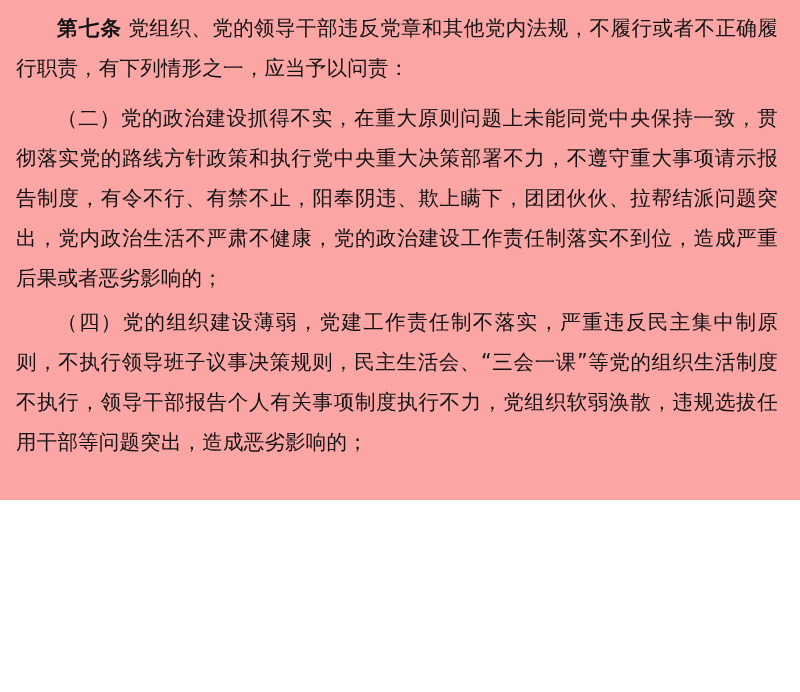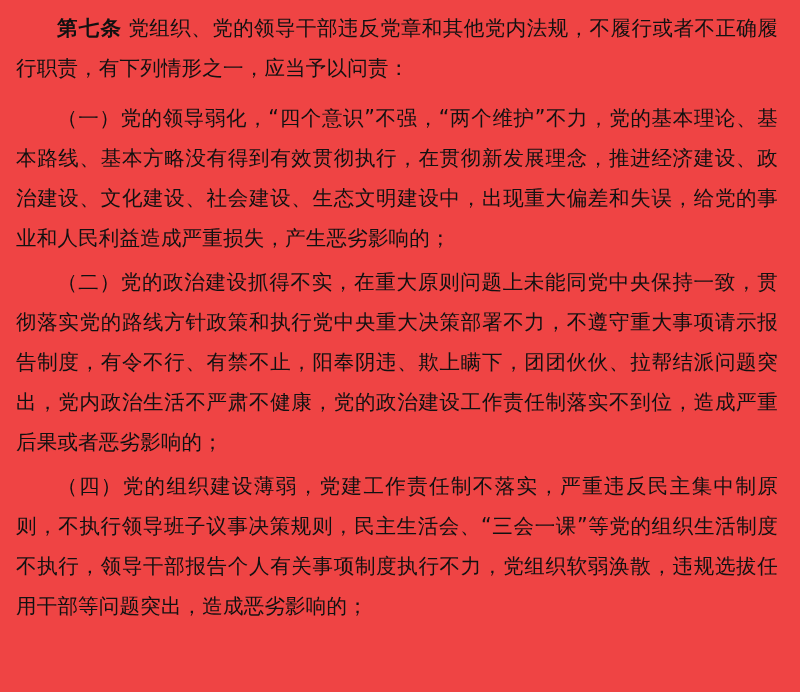--- a/index.html
+++ b/index.html
@@ -10,22 +10,22 @@
     width: 800px;
     height: 692px;
     background: #ffffff;
     font-family: "DejaVu Sans", "Liberation Sans", sans-serif;
     color: #1a1a1a;
     overflow: hidden;
   }
   #page {
     position: relative;
     width: 800px;
-    height: 692px;
-    background: #ef4444;
+    height: 500px;
+    background: #fca5a5;
     padding: 0;
     box-sizing: border-box;
   }
   .doc-body {
     padding: 8px 22px 0 16px;
   }
   .para {
     margin: 0 0 4px 0;
     font-size: 20.5px;
     line-height: 40px;
@@ -48,21 +48,20 @@
   }
 </style>
 </head>
 <body>
 
 <div id="page">
   <div class="doc-body">
 
     <p class="para first-para indent"><span class="clause-head">第七条</span><span>党组织、党的领导干部违反党章和其他党内法规，不履行或者不正确履行职责，有下列情形之一，应当予以问责：</span></p>
 
-    <p class="para indent">（一）党的领导弱化，“四个意识”不强，“两个维护”不力，党的基本理论、基本路线、基本方略没有得到有效贯彻执行，在贯彻新发展理念，推进经济建设、政治建设、文化建设、社会建设、生态文明建设中，出现重大偏差和失误，给党的事业和人民利益造成严重损失，产生恶劣影响的；</p>
 
     <p class="para indent">（二）党的政治建设抓得不实，在重大原则问题上未能同党中央保持一致，贯彻落实党的路线方针政策和执行党中央重大决策部署不力，不遵守重大事项请示报告制度，有令不行、有禁不止，阳奉阴违、欺上瞒下，团团伙伙、拉帮结派问题突出，党内政治生活不严肃不健康，党的政治建设工作责任制落实不到位，造成严重后果或者恶劣影响的；</p>
 
 
     <p class="para indent">（四）党的组织建设薄弱，党建工作责任制不落实，严重违反民主集中制原则，不执行领导班子议事决策规则，民主生活会、“三会一课”等党的组织生活制度不执行，领导干部报告个人有关事项制度执行不力，党组织软弱涣散，违规选拔任用干部等问题突出，造成恶劣影响的；</p>
 
   </div>
 </div>
 
 </body></html>

